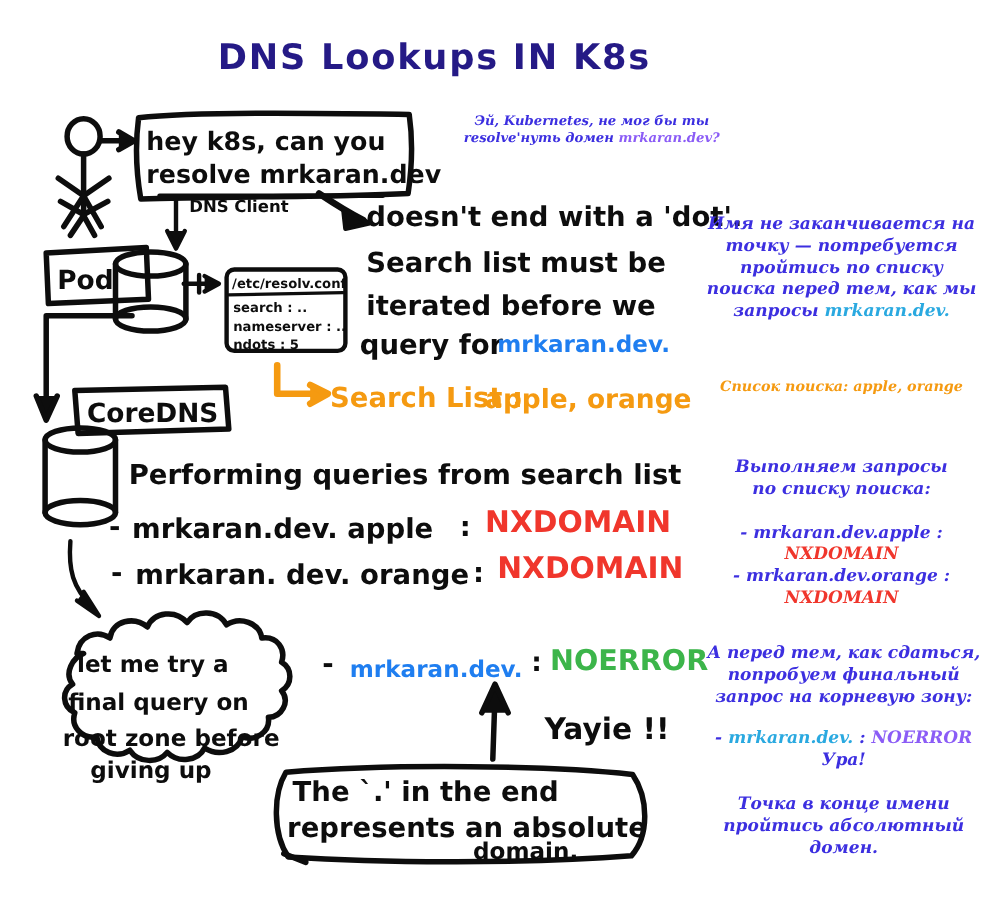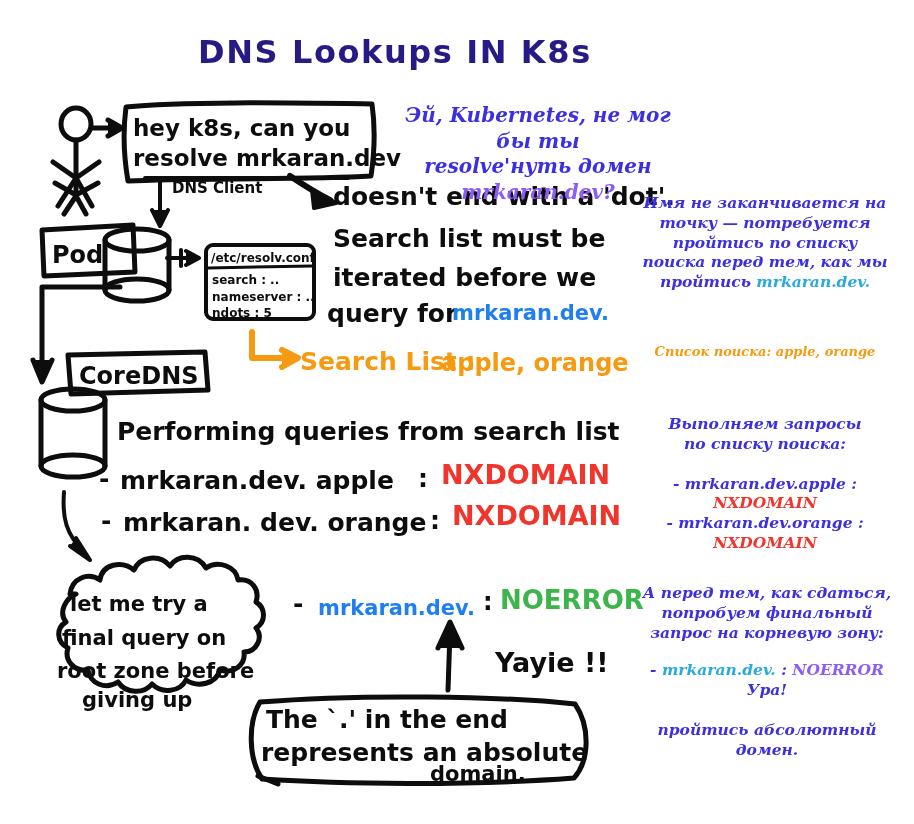--- a/index.html
+++ b/index.html
@@ -207,34 +207,34 @@
   <text x="318" y="615" font-size="21" fill="#1f7ef0">mrkaran.dev.</text>
   <text x="483" y="610" font-size="24" fill="#0d0d0d">:</text>
   <text x="500" y="609" font-size="26" fill="#3cb54a">NOERROR</text>
   <text x="495" y="672" font-size="27" fill="#0d0d0d">Yayie !!</text>
 
   <text x="266" y="728" font-size="25" fill="#0d0d0d">The `.' in the end</text>
   <text x="261" y="761" font-size="25" fill="#0d0d0d">represents an absolute</text>
   <text x="430" y="781" font-size="21" fill="#0d0d0d">domain.</text>
 </svg>
 
-<div class="abs ru" style="left:388px; top:103px; width:300px; font-size:20px;">
+<div class="abs ru" style="left:388px; top:103px; width:300px; font-size:12px;">
   <div>Эй, Kubernetes, не мог бы ты</div>
   <div>
     <span>resolve'нуть домен </span><span class="g">mrkaran.dev?</span>
   </div>
 </div>
 
 <div class="abs ru" style="left:625px; top:193px; width:280px; font-size:15.5px;">
   <div>Имя не заканчивается на</div>
   <div>точку — потребуется</div>
   <div>пройтись по списку</div>
   <div>поиска перед тем, как мы</div>
   <div>
-    <span>пройтись </span><span class="sky">mrkaran.dev.</span>
+    <span>запросы </span><span class="sky">mrkaran.dev.</span>
   </div>
 </div>
 
 <div class="abs ru o" style="left:625px; top:344px; width:280px; font-size:13px; color:#f59a11;">
   <div>Список поиска: apple, orange</div>
 </div>
 
 <div class="abs ru" style="left:620px; top:414px; width:290px; font-size:15.5px;">
   <div>Выполняем запросы</div>
   <div>по списку поиска:</div>
@@ -250,15 +250,16 @@
 <div class="abs ru" style="left:622px; top:583px; width:290px; font-size:15.5px;">
   <div>А перед тем, как сдаться,</div>
   <div>попробуем финальный</div>
   <div>запрос на корневую зону:</div>
   <div style="height:18px;"></div>
   <div>
     <span>- </span><span class="sky">mrkaran.dev.</span><span> : </span><span class="g">NOERROR</span>
   </div>
   <div>Ура!</div>
   <div style="height:20px;"></div>
+  <div>Точка в конце имени</div>
   <div>пройтись абсолютный</div>
   <div>домен.</div>
 </div>
 
 </body></html>

